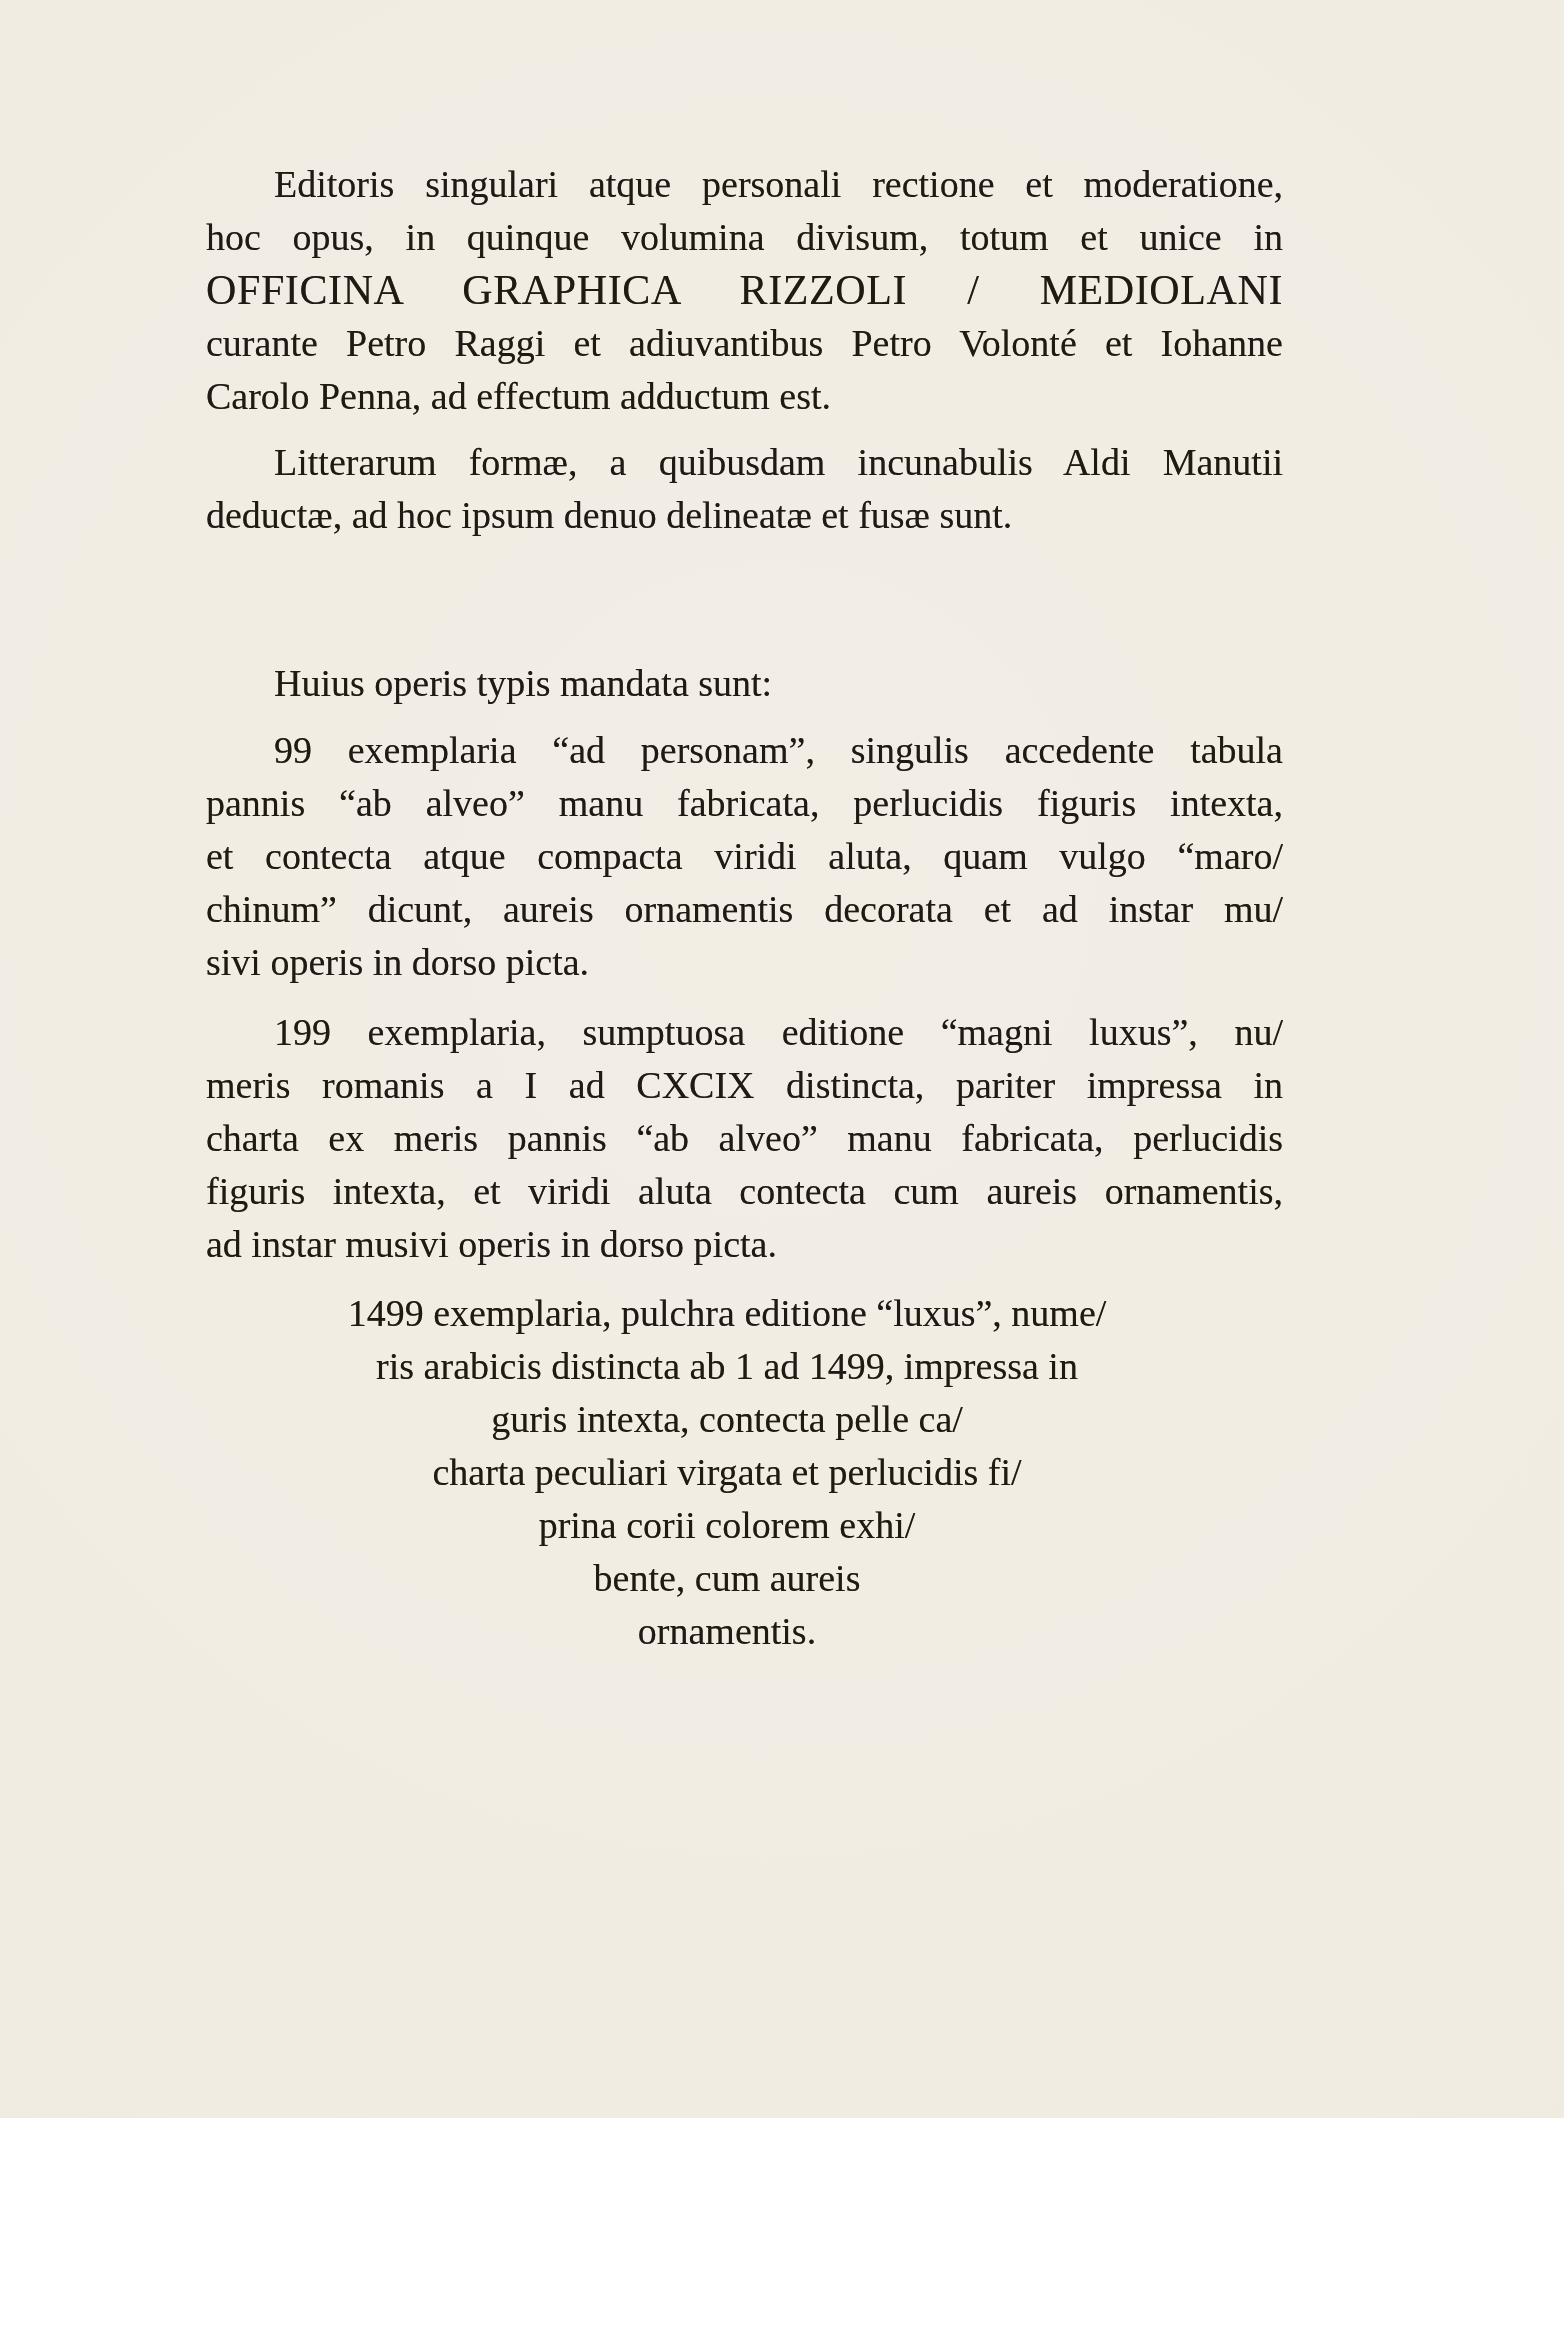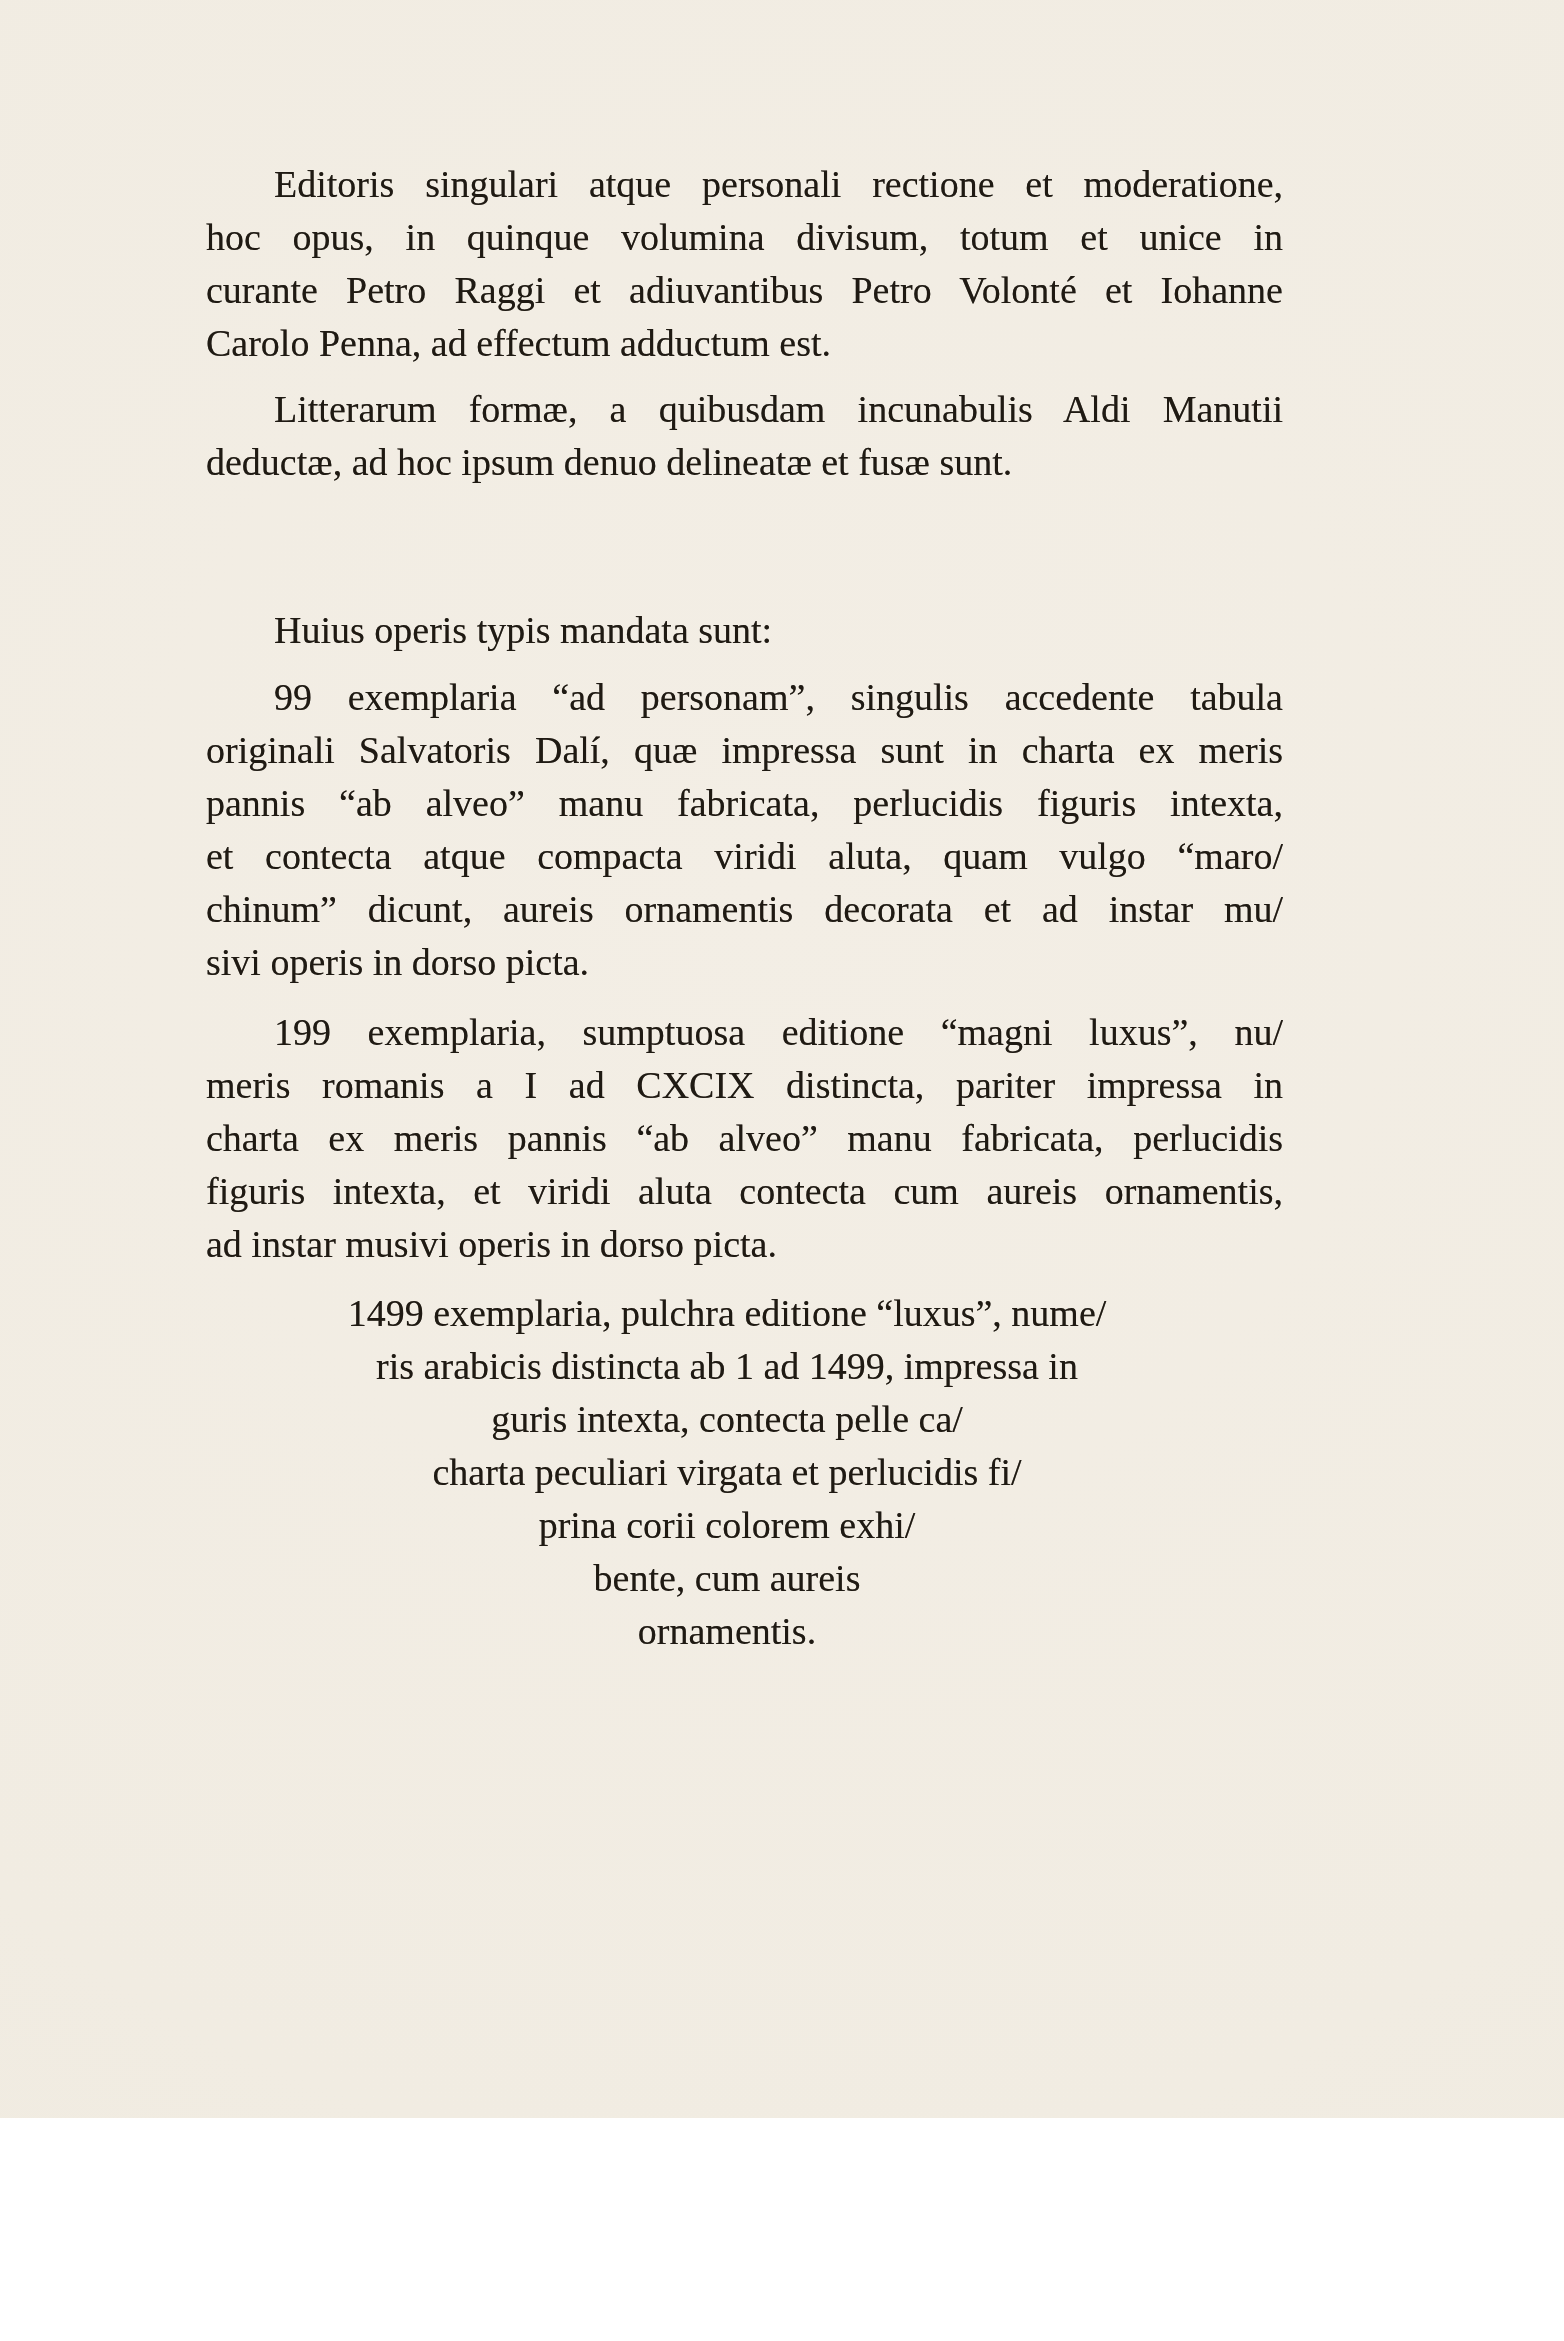--- a/index.html
+++ b/index.html
@@ -62,36 +62,36 @@
 </style>
 </head>
 <body>
 
 <div class="page">
   <div class="text-block">
 
     <section>
       <div class="ln j ind">Editoris singulari atque personali rectione et moderatione,</div>
       <div class="ln j">hoc opus, in quinque volumina divisum, totum et unice in</div>
+      <div class="ln j caps">OFFICINA GRAPHICA RIZZOLI / MEDIOLANI</div>
       <div class="ln j">curante Petro Raggi et adiuvantibus Petro Volonté et Iohanne</div>
       <div class="ln">Carolo Penna, ad effectum adductum est.</div>
     </section>
 
     <section class="sec-type-note">
       <div class="ln j ind">Litterarum formæ, a quibusdam incunabulis Aldi Manutii</div>
       <div class="ln">deductæ, ad hoc ipsum denuo delineatæ et fusæ sunt.</div>
     </section>
 
     <section class="sec-heading">
       <div class="ln ind">Huius operis typis mandata sunt:</div>
     </section>
 
     <section class="sec-ed99">
       <div class="ln j ind">99 exemplaria “ad personam”, singulis accedente tabula</div>
-      <div class="ln j">originali Salvatoris Dalí, quæ impressa sunt in charta ex meris</div>
       <div class="ln j">pannis “ab alveo” manu fabricata, perlucidis figuris intexta,</div>
       <div class="ln j">et contecta atque compacta viridi aluta, quam vulgo “maro/</div>
       <div class="ln j">chinum” dicunt, aureis ornamentis decorata et ad instar mu/</div>
       <div class="ln">sivi operis in dorso picta.</div>
     </section>
 
     <section class="sec-ed199">
       <div class="ln j ind">199 exemplaria, sumptuosa editione “magni luxus”, nu/</div>
       <div class="ln j">meris romanis a I ad CXCIX distincta, pariter impressa in</div>
       <div class="ln j">charta ex meris pannis “ab alveo” manu fabricata, perlucidis</div>

